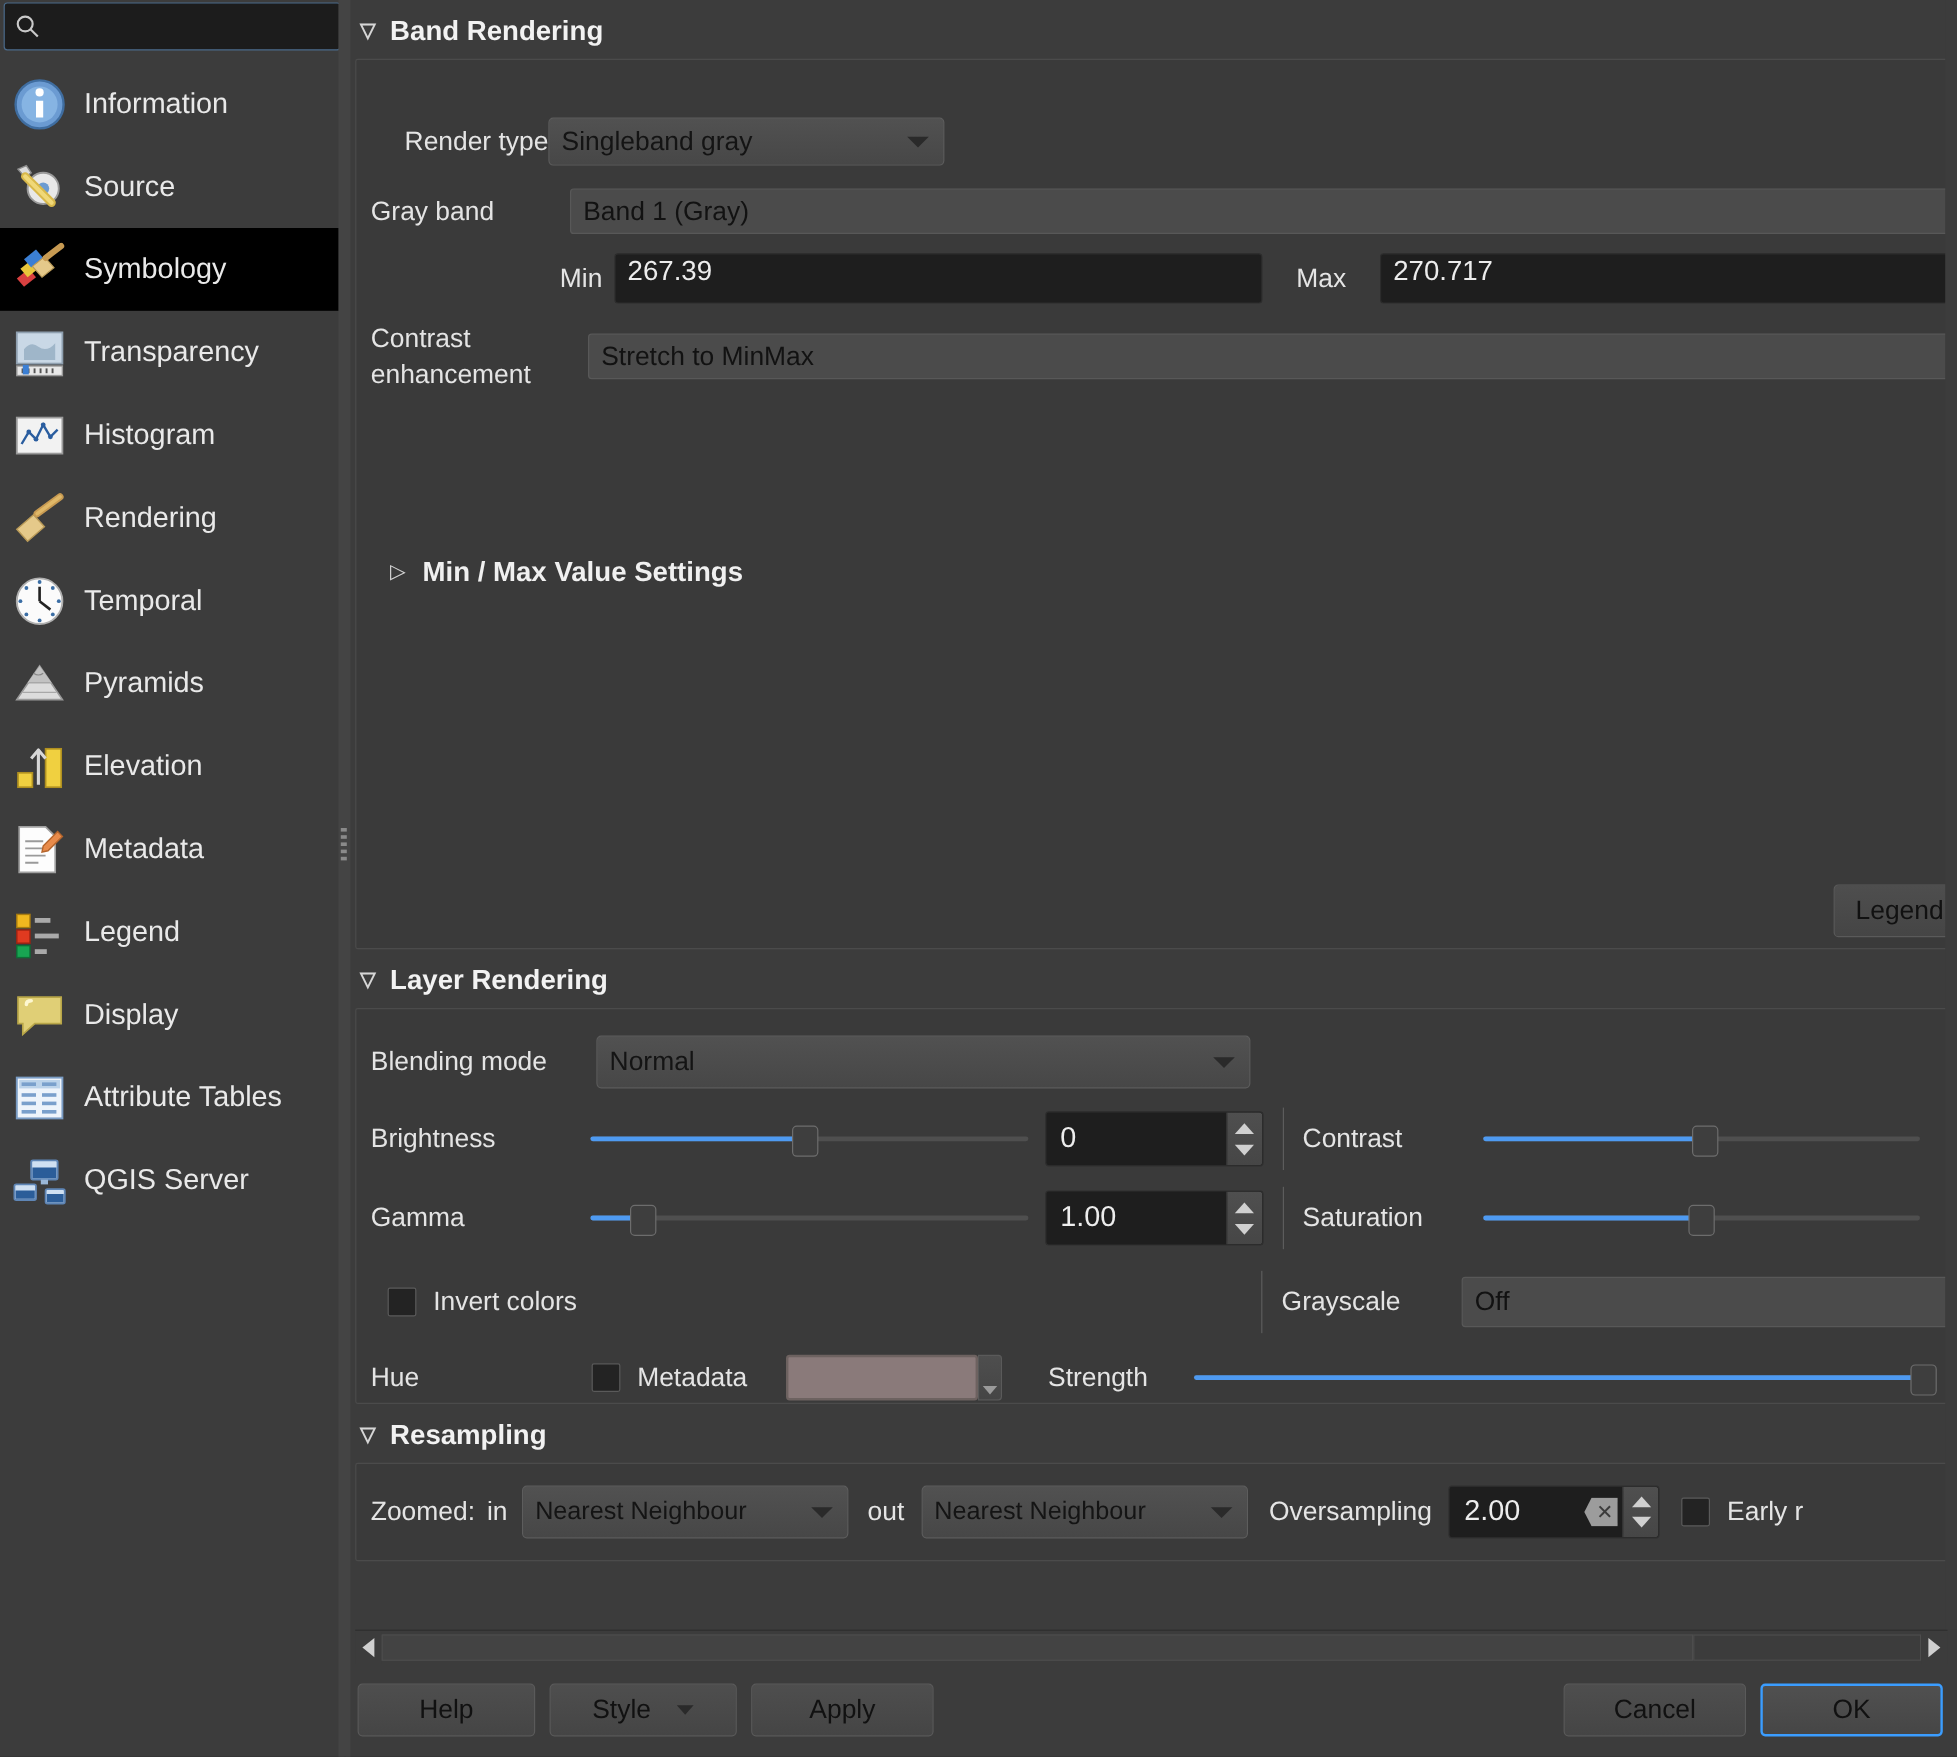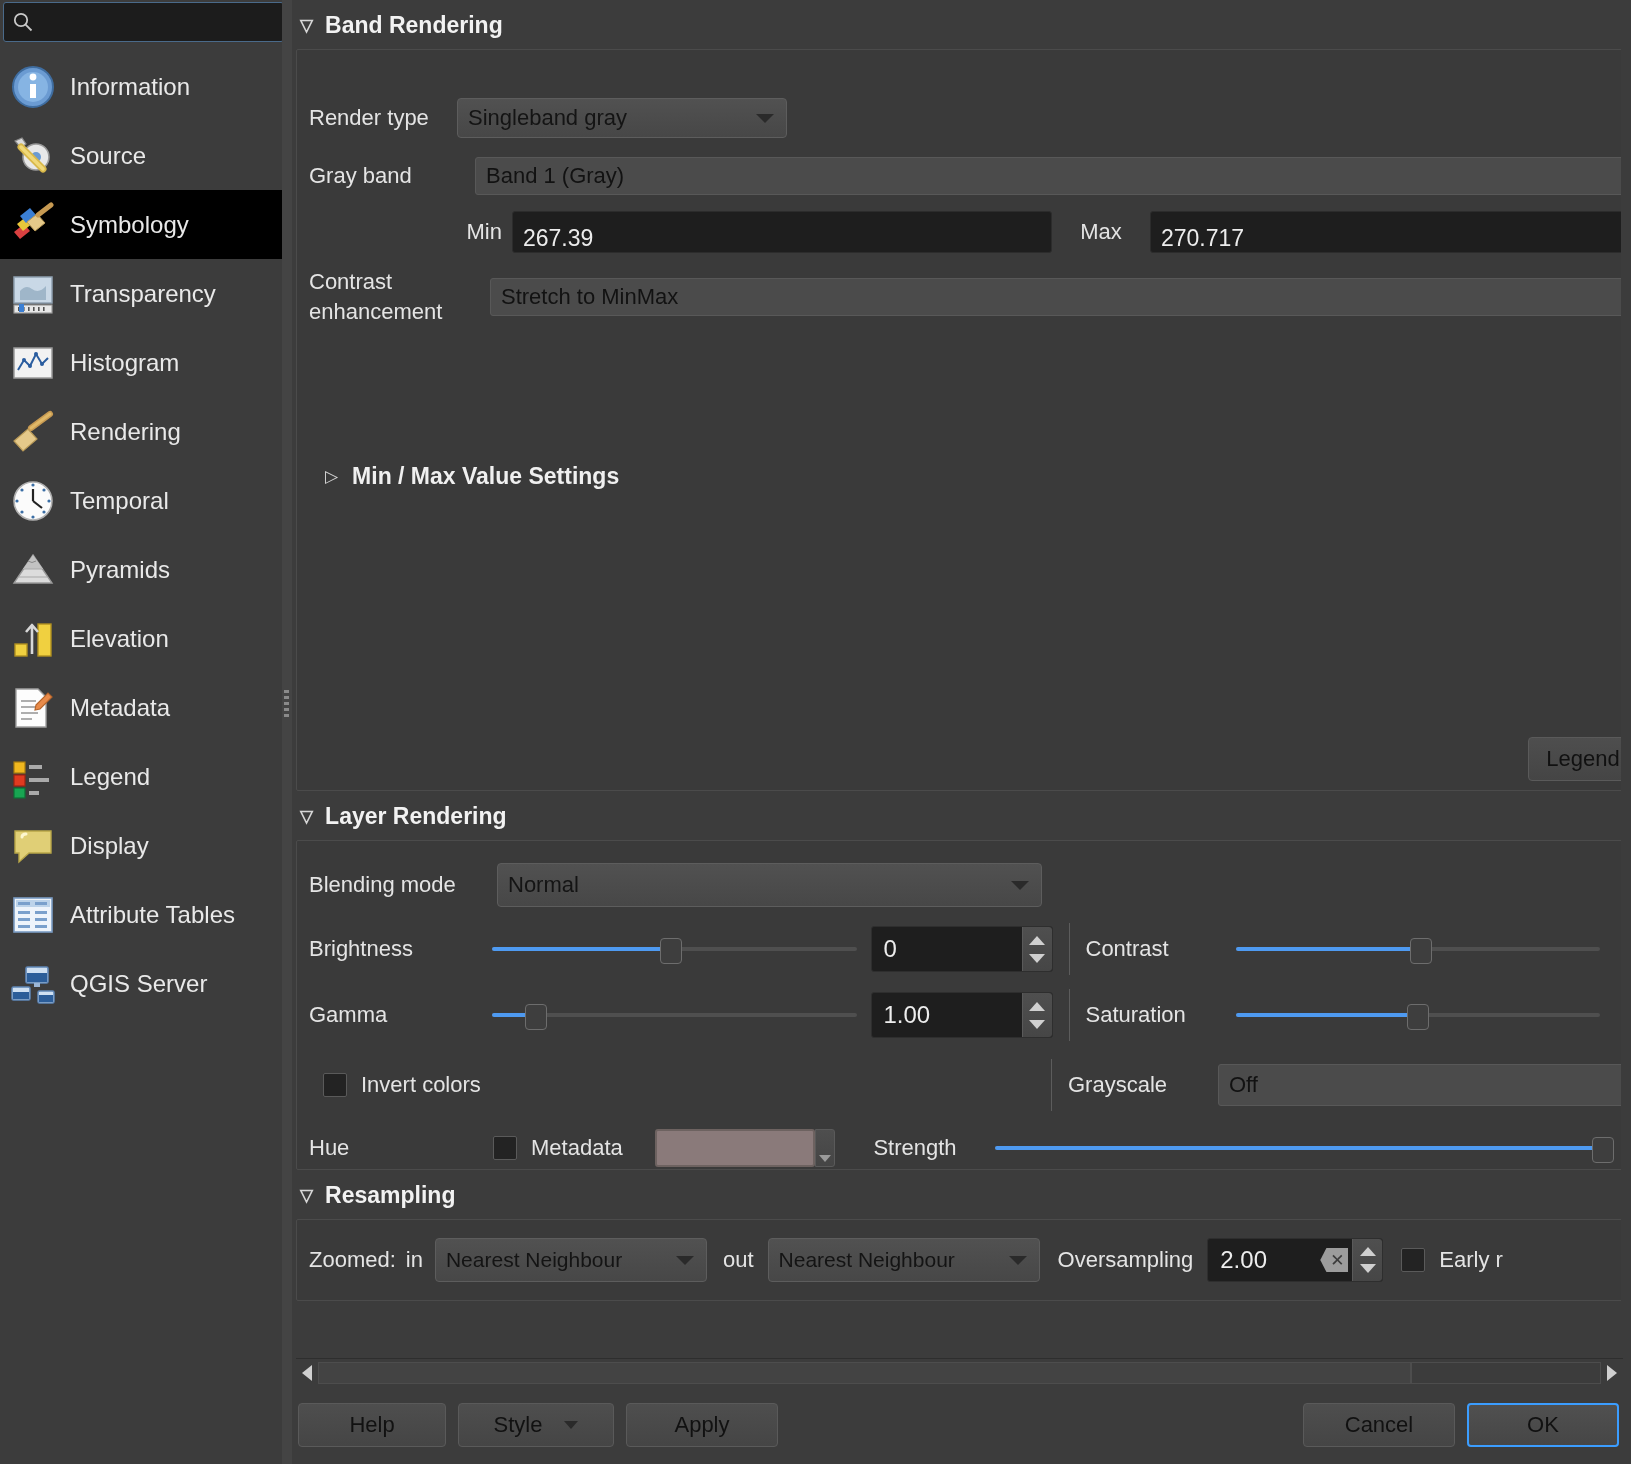--- a/index.html
+++ b/index.html
@@ -156,21 +156,21 @@
     font-size: 22px;
     white-space: nowrap;
     overflow: hidden;
   }
 
   .lineedit {
     background: #1e1e1e;
     border: 1px solid #2c2c2c;
     border-radius: 3px;
     height: 42px;
-    display: flex; align-items: flex-end;
+    display: flex; align-items: flex-start;
     padding: 0 10px;
     color: #ececec;
     font-size: 23px;
     overflow: hidden;
     white-space: nowrap;
   }
 
   .btn {
     background: linear-gradient(#4e4e4e, #454545);
     border: 1px solid #5a5a5a;
@@ -524,21 +524,21 @@
     <div class="content">
 
       <div class="group-header">
         <span class="tri">▽</span>
         <span>Band Rendering</span>
       </div>
 
       <div class="group-box" style="height:742px;">
 
         <div class="row" style="margin-top:48px;">
-          <div class="lbl" style="width:160px; text-align:left; padding-left:12px;">Render type</div>
+          <div class="lbl" style="width:160px; text-align:right; padding-left:12px;">Render type</div>
           <div class="combo" style="width:330px;">
             <span class="val">Singleband gray</span>
             <span class="arrow-dn"></span>
           </div>
         </div>
 
         <div class="row" style="margin-top:19px;">
           <div class="lbl" style="width:178px; text-align:left; padding-left:12px;">Gray band</div>
           <div class="flat-combo" style="flex:1; margin-right:0;">
             <span>Band 1 (Gray)</span>

